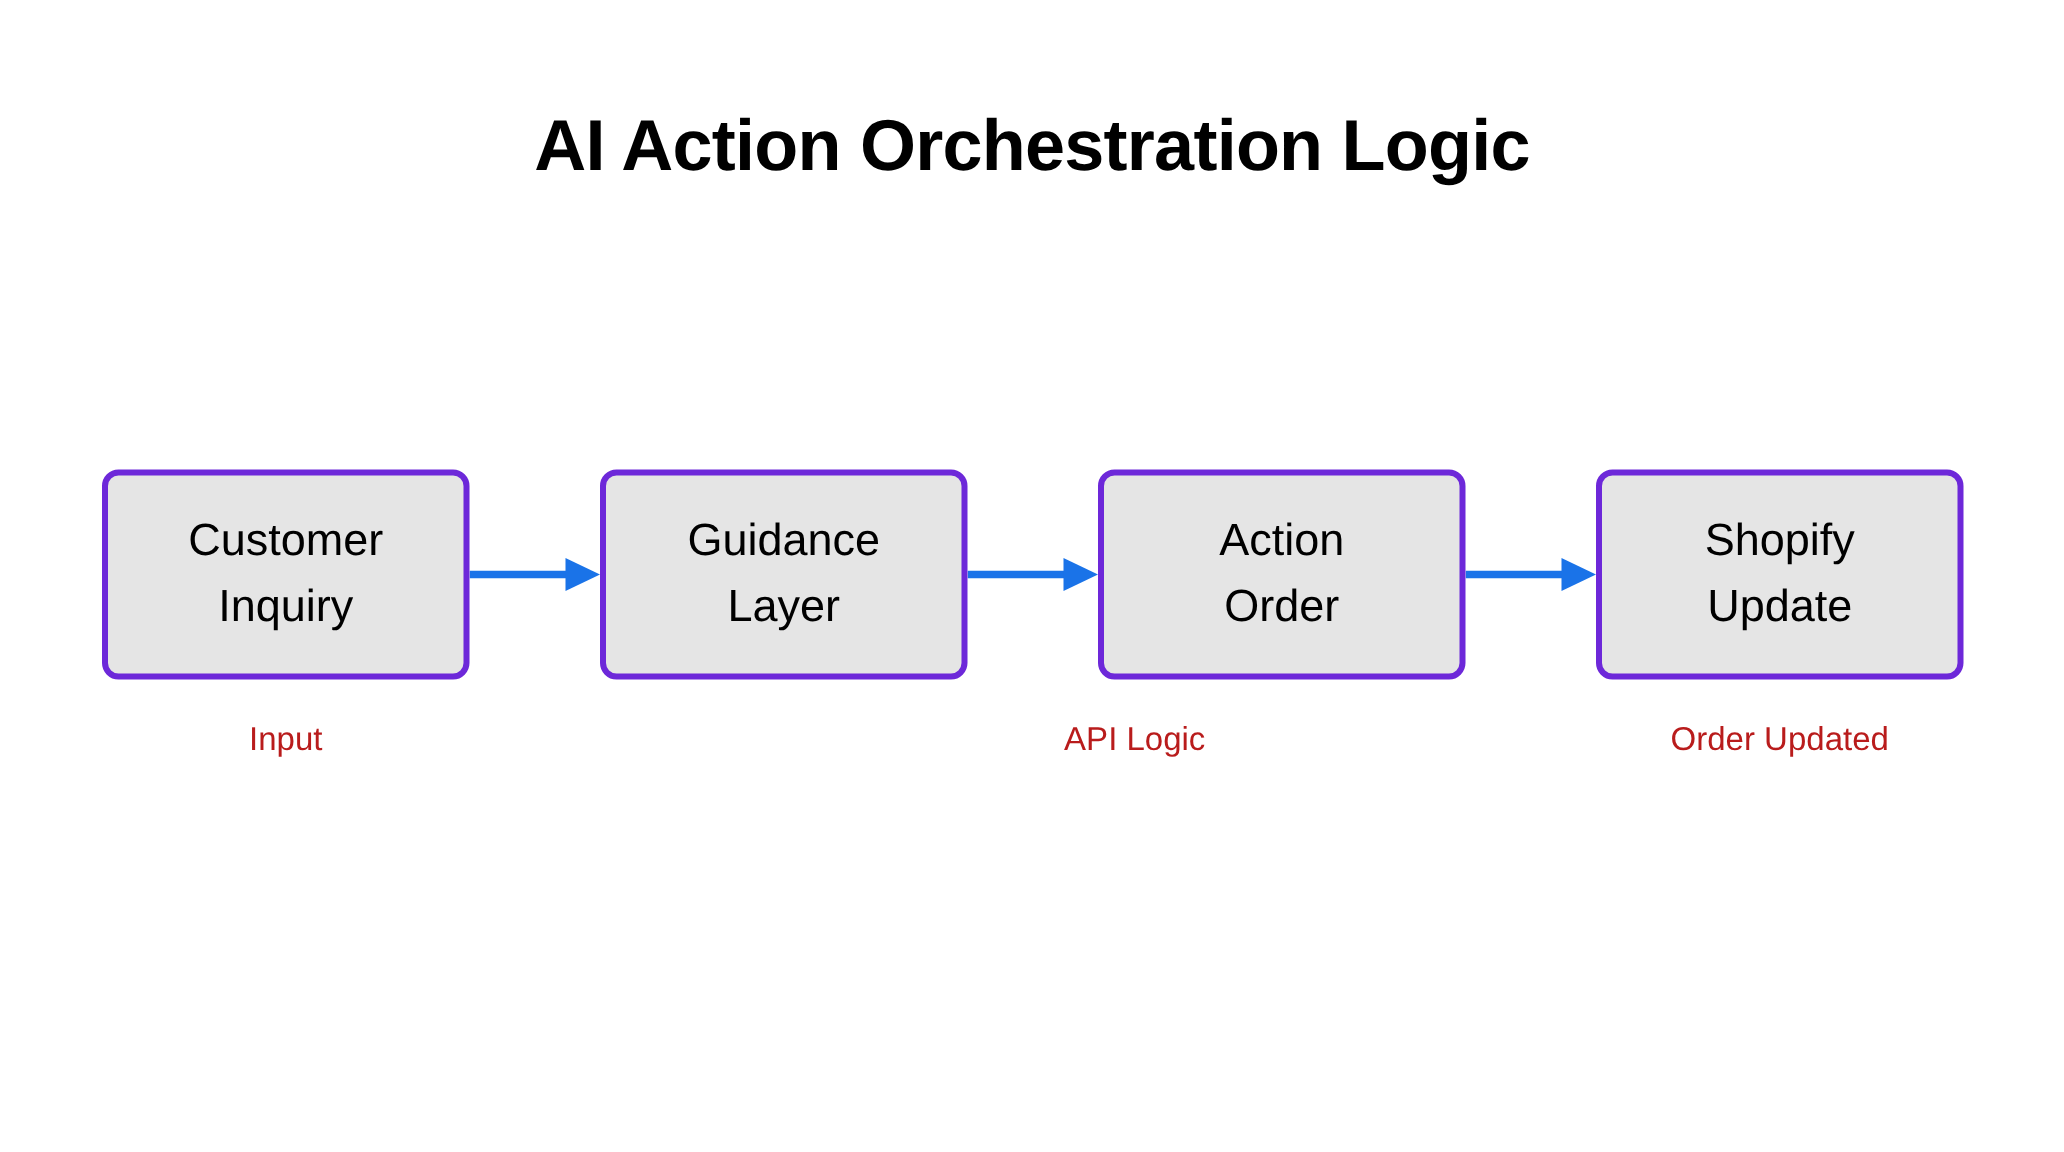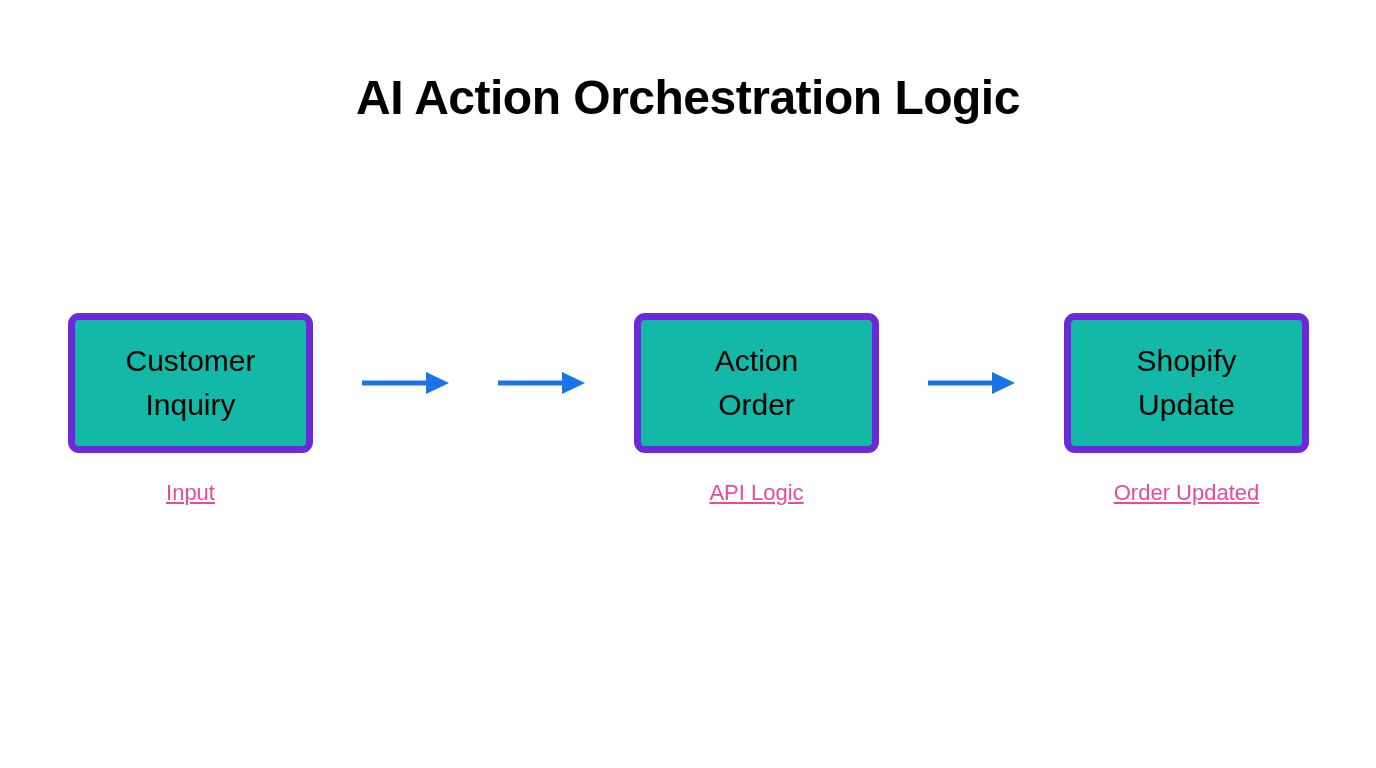--- a/index.html
+++ b/index.html
@@ -48,23 +48,23 @@
     flex-direction: row;
     align-items: center;
     justify-content: space-between;
   }
 
   .node {
     position: relative;
     width: 245px;
     height: 140px;
     box-sizing: border-box;
-    border: 7px solid #6d28d9;
+    border: 4px solid #6d28d9;
     border-radius: 11px;
-    background: #14b8a6;
+    background: #e5e5e5;
     display: flex;
     align-items: center;
     justify-content: center;
     flex: 0 0 245px;
   }
 
   .node-label {
     font-size: 30px;
     font-weight: 400;
     line-height: 44px;
@@ -101,23 +101,22 @@
     flex: 0 0 245px;
     text-align: center;
   }
   .caption-gap {
     flex: 0 0 87px;
   }
   .caption-text {
     font-size: 22px;
     font-weight: 400;
     line-height: 30px;
-    color: #ec4899;
+    color: #b91c1c;
     white-space: nowrap;
-    text-decoration: underline;
   }
 </style>
 </head>
 <body>
 
 <div id="canvas">
 
   <div class="diagram-title">AI Action Orchestration Logic</div>
 
   <div class="flow-row">
@@ -127,20 +126,24 @@
 Inquiry</div>
     </div>
 
     <div class="connector">
       <svg width="87" height="24" viewBox="0 0 87 24">
         <line x1="0" y1="12" x2="68" y2="12" stroke="#1a73e8" stroke-width="5"></line>
         <polygon points="64,1 87,12 64,23" fill="#1a73e8"></polygon>
       </svg>
     </div>
 
+    <div class="node">
+      <div class="node-label">Guidance
+Layer</div>
+    </div>
 
     <div class="connector">
       <svg width="87" height="24" viewBox="0 0 87 24">
         <line x1="0" y1="12" x2="68" y2="12" stroke="#1a73e8" stroke-width="5"></line>
         <polygon points="64,1 87,12 64,23" fill="#1a73e8"></polygon>
       </svg>
     </div>
 
     <div class="node">
       <div class="node-label">Action

